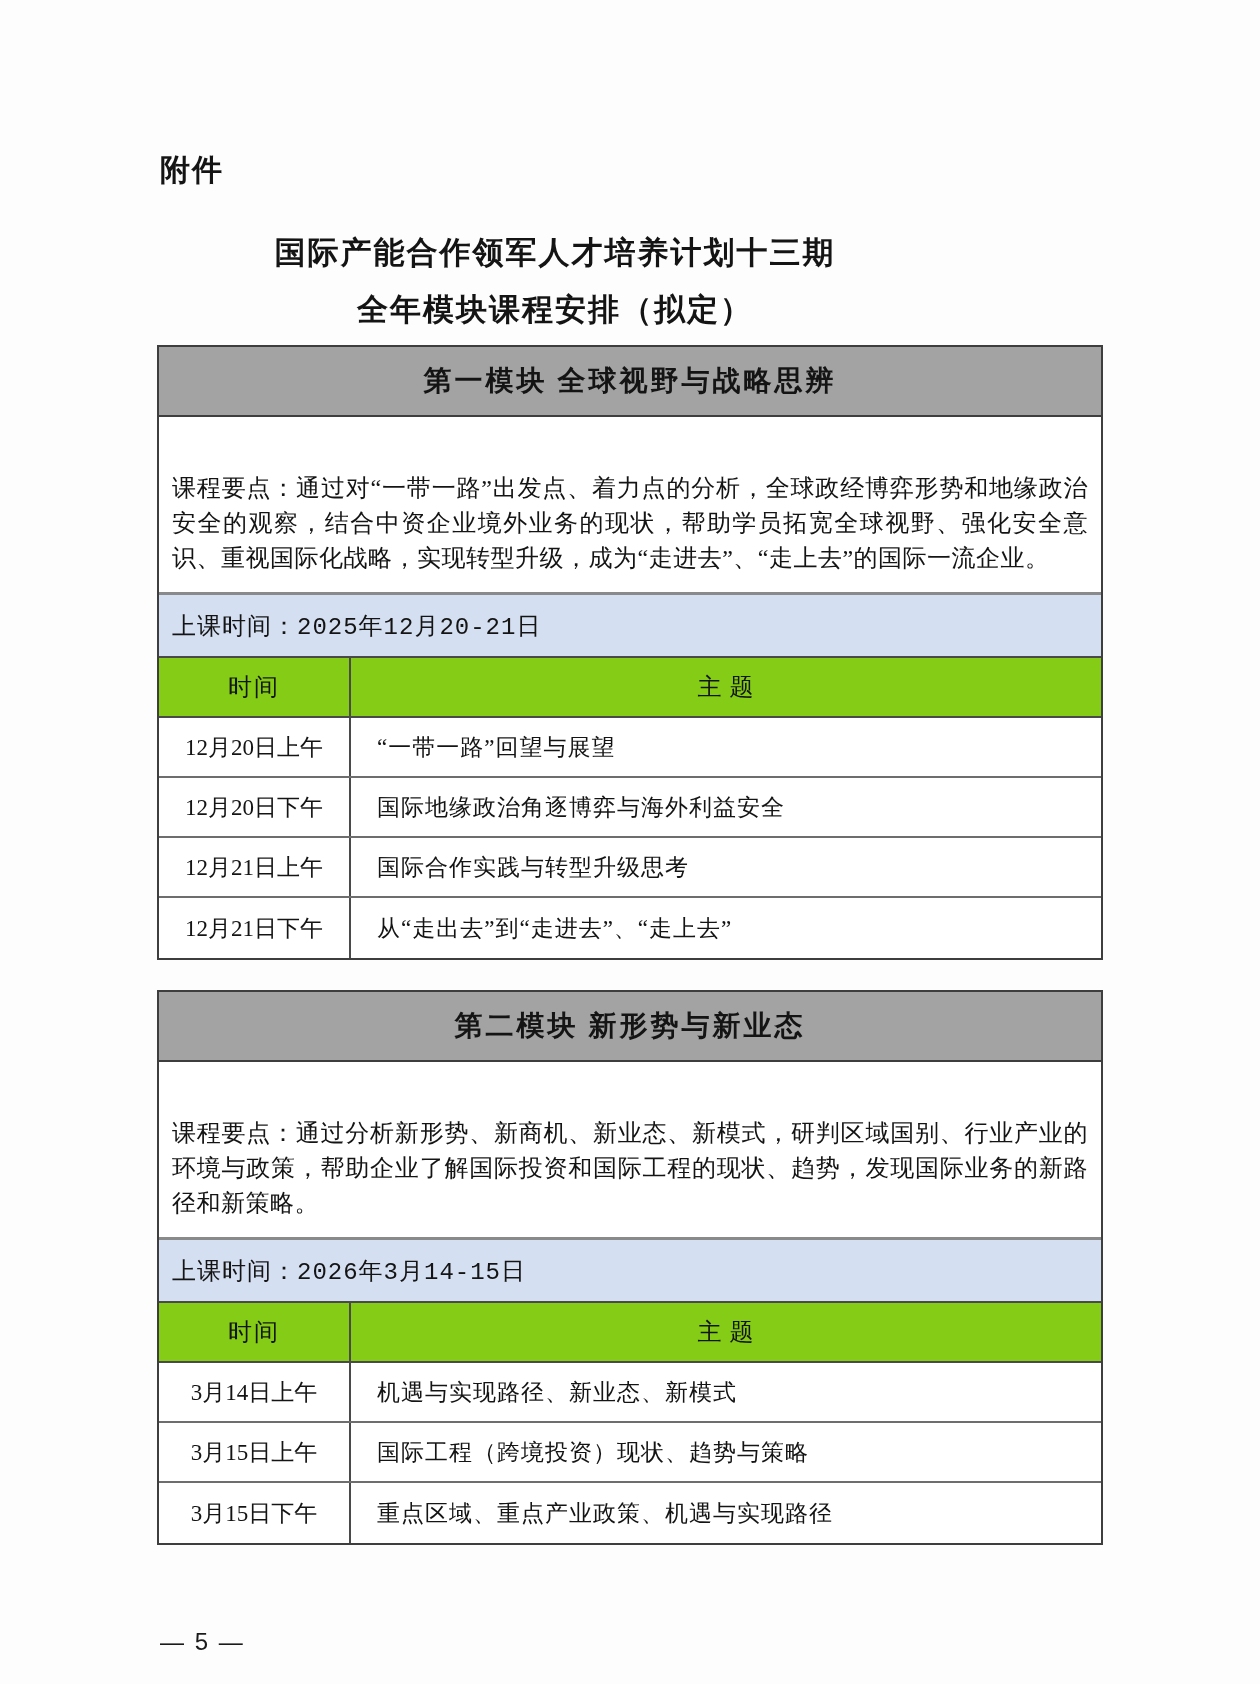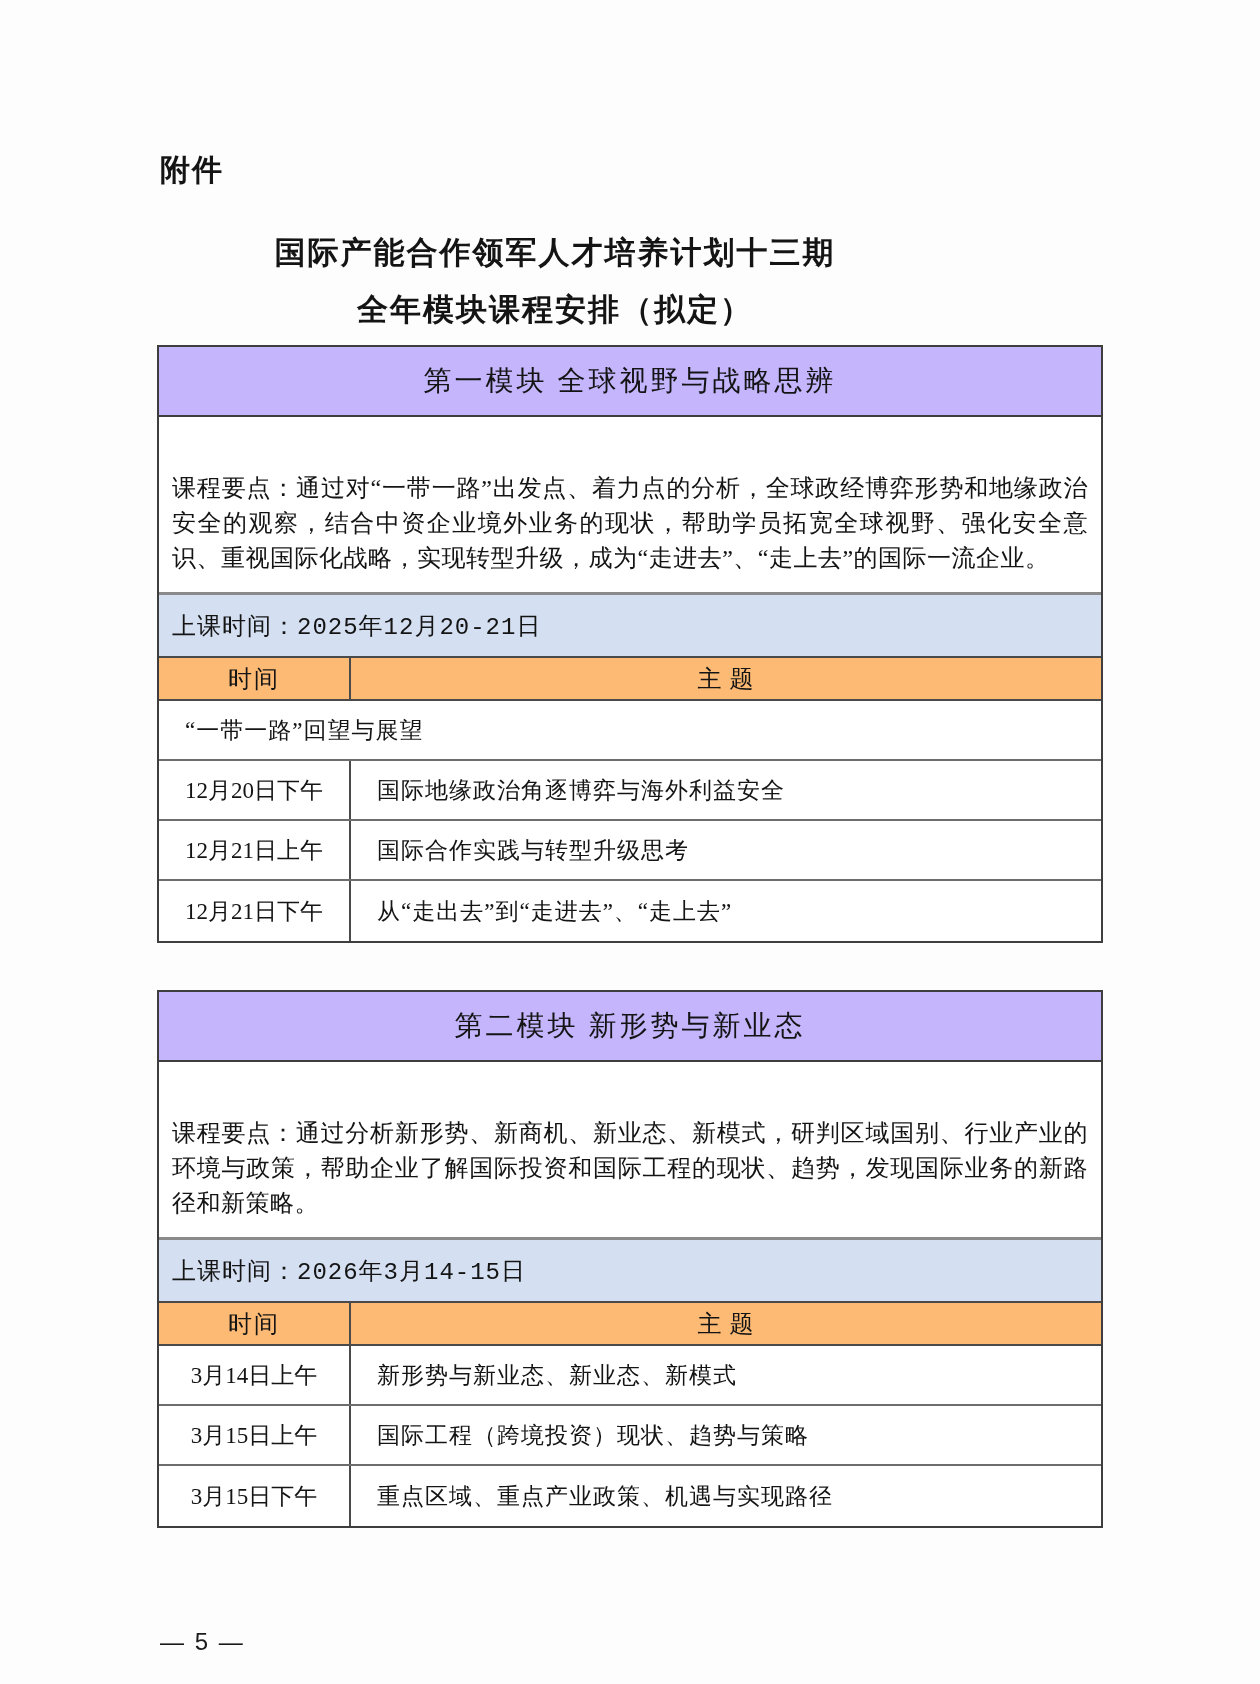--- a/index.html
+++ b/index.html
@@ -38,25 +38,25 @@
     position: absolute;
     left: 157px;
     width: 946px;
     border: 2px solid #3e3e3e;
     background: #ffffff;
   }
   .module-table.m1 { top: 345px; }
   .module-table.m2 { top: 990px; }
   .module-header {
     height: 70px;
-    background: #c4b5fd;
+    background: #a3a3a3;
     display: flex;
     align-items: center;
     justify-content: center;
-    font-weight: normal;
+    font-weight: bold;
     font-size: 28px;
     letter-spacing: 3px;
     border-bottom: 2px solid #3e3e3e;
   }
   .module-summary {
     padding: 14px 13px 16px 13px;
     font-size: 24px;
     line-height: 35px;
     text-align: justify;
     letter-spacing: 0.5px;
@@ -69,22 +69,22 @@
     height: 66px;
     display: flex;
     align-items: center;
     padding-left: 13px;
     font-size: 24px;
     letter-spacing: 1px;
     font-family: Liberation Mono, monospace;
   }
   .grid-header {
     display: flex;
-    background: #fdba74;
-    height: 43px;
+    background: #84cc16;
+    height: 60px;
     border-bottom: 2px solid #4a4a4a;
     font-size: 24px;
     letter-spacing: 2px;
   }
   .grid-row {
     display: flex;
     background: #ffffff;
     height: 60px;
     border-bottom: 2px solid #6d6d6d;
     font-size: 23px;
@@ -130,20 +130,21 @@
 
   <div class="module-table m1">
     <div class="module-header">第一模块 全球视野与战略思辨</div>
     <div class="module-summary">课程要点：通过对“一带一路”出发点、着力点的分析，全球政经博弈形势和地缘政治安全的观察，结合中资企业境外业务的现状，帮助学员拓宽全球视野、强化安全意识、重视国际化战略，实现转型升级，成为“走进去”、“走上去”的国际一流企业。</div>
     <div class="schedule-row">上课时间：2025年12月20-21日</div>
     <div class="grid-header">
       <div class="col-time">时间</div>
       <div class="col-topic">主 题</div>
     </div>
     <div class="grid-row">
+      <div class="col-time">12月20日上午</div>
       <div class="col-topic">“一带一路”回望与展望</div>
     </div>
     <div class="grid-row">
       <div class="col-time">12月20日下午</div>
       <div class="col-topic">国际地缘政治角逐博弈与海外利益安全</div>
     </div>
     <div class="grid-row">
       <div class="col-time">12月21日上午</div>
       <div class="col-topic">国际合作实践与转型升级思考</div>
     </div>
@@ -156,21 +157,21 @@
   <div class="module-table m2">
     <div class="module-header">第二模块 新形势与新业态</div>
     <div class="module-summary">课程要点：通过分析新形势、新商机、新业态、新模式，研判区域国别、行业产业的环境与政策，帮助企业了解国际投资和国际工程的现状、趋势，发现国际业务的新路径和新策略。</div>
     <div class="schedule-row">上课时间：2026年3月14-15日</div>
     <div class="grid-header">
       <div class="col-time">时间</div>
       <div class="col-topic">主 题</div>
     </div>
     <div class="grid-row">
       <div class="col-time">3月14日上午</div>
-      <div class="col-topic">新形势与新业态、新业态、新模式</div>
+      <div class="col-topic">机遇与实现路径、新业态、新模式</div>
     </div>
     <div class="grid-row">
       <div class="col-time">3月15日上午</div>
       <div class="col-topic">国际工程（跨境投资）现状、趋势与策略</div>
     </div>
     <div class="grid-row">
       <div class="col-time">3月15日下午</div>
       <div class="col-topic">重点区域、重点产业政策、机遇与实现路径</div>
     </div>
   </div>

